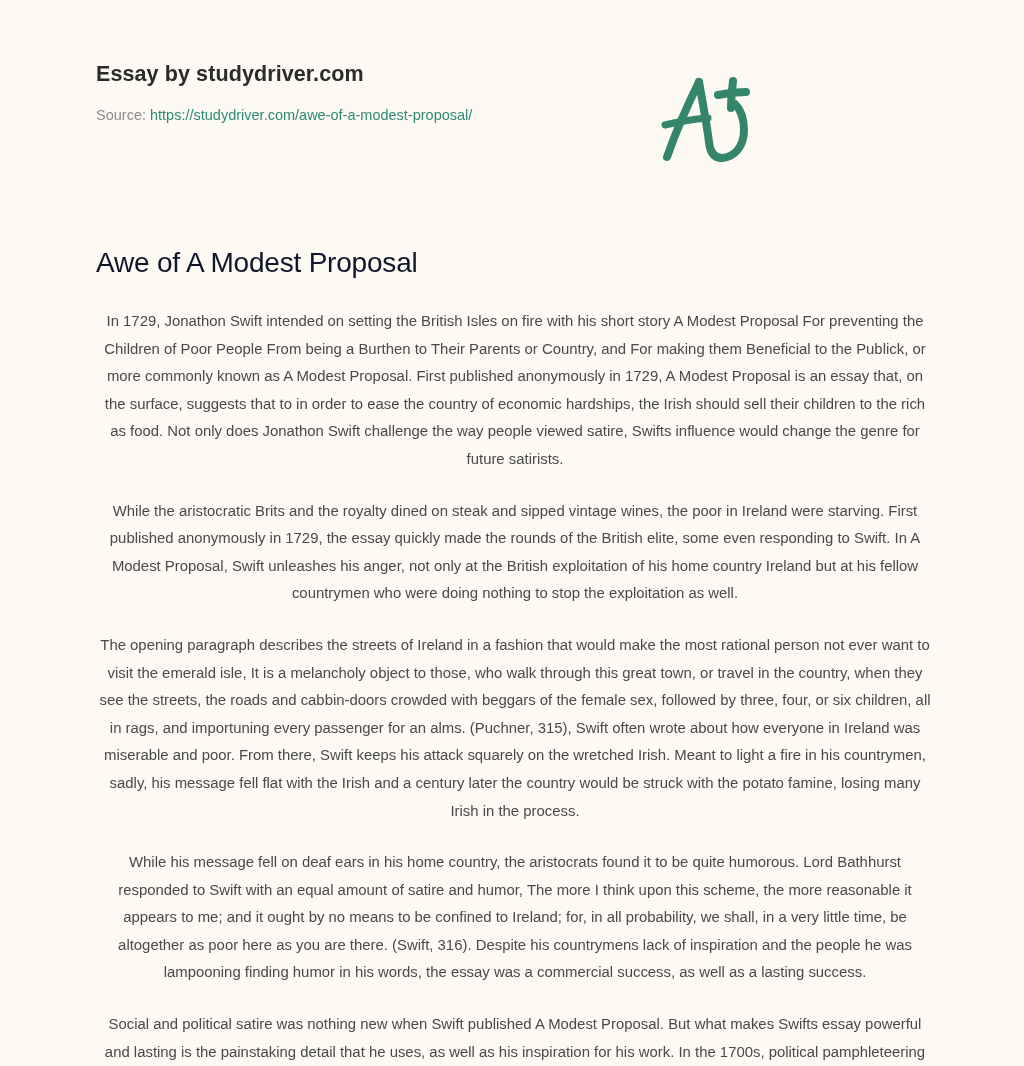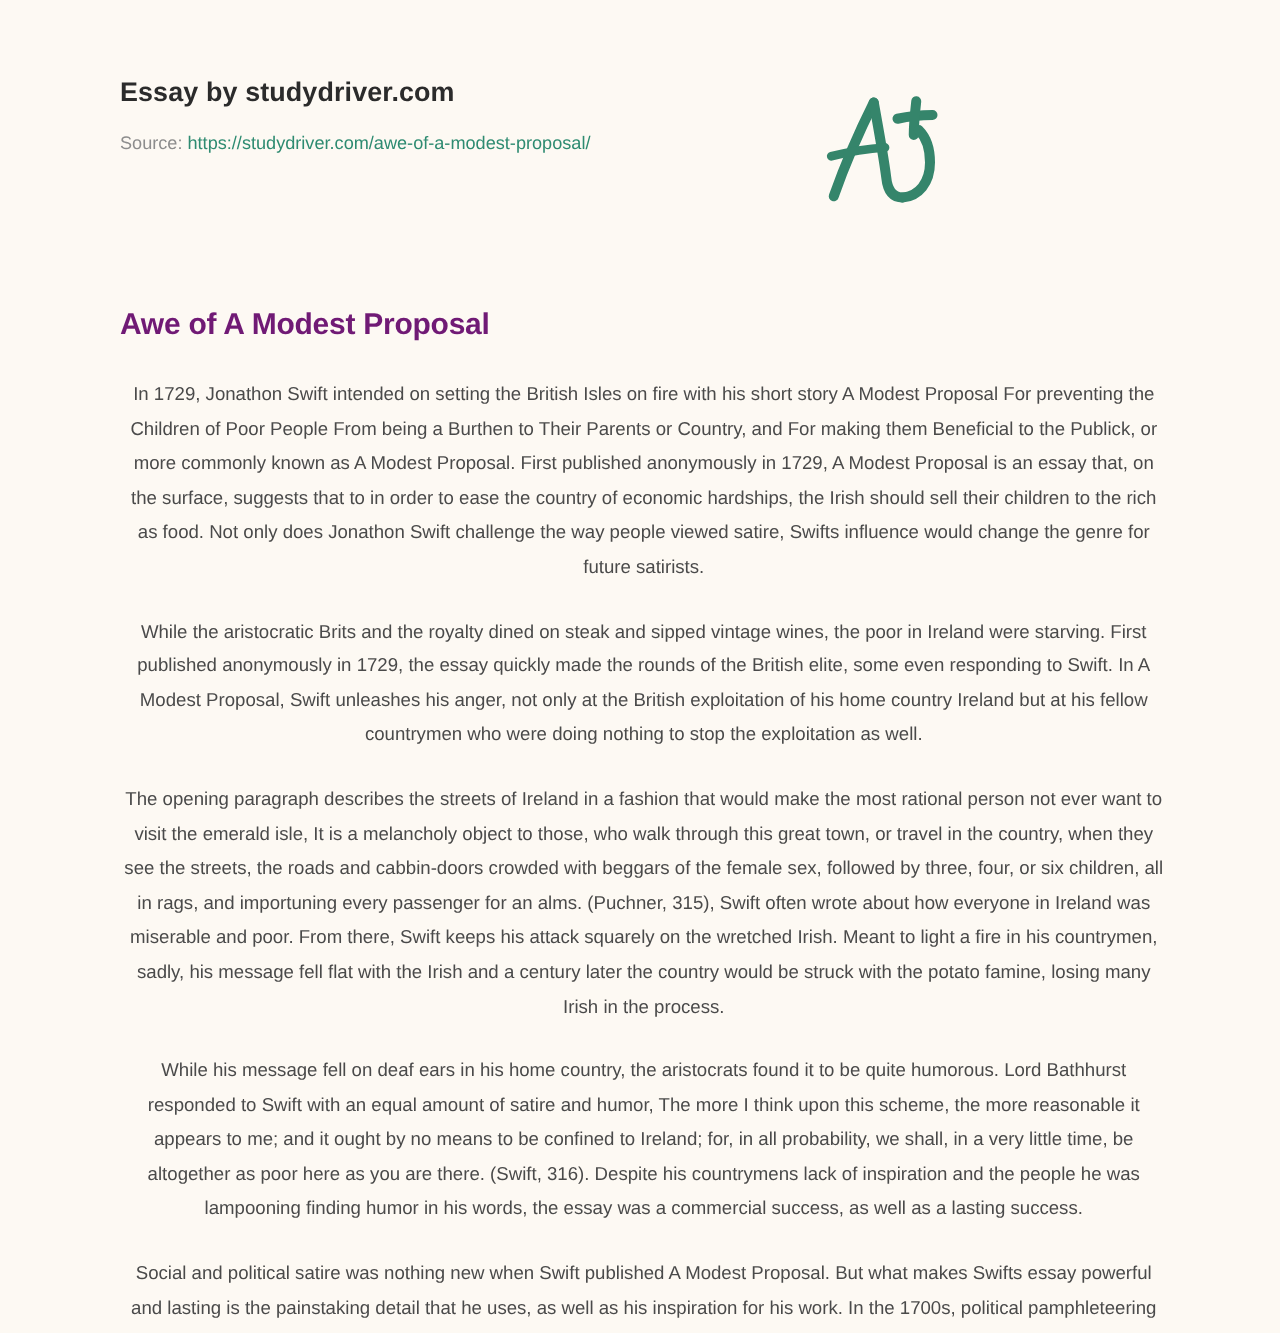--- a/index.html
+++ b/index.html
@@ -73,23 +73,23 @@
   }
 
   
   .article {
     position: absolute;
     left: 96px;
     top: 245px;
     width: 838px;
   }
   .article-title {
-    font-size: 24px;
-    font-weight: bold;
-    color: #701a75;
+    font-size: 28px;
+    font-weight: normal;
+    color: #0f172a;
     line-height: 1.25;
     margin: 0 0 28px 0;
     letter-spacing: -0.2px;
   }
   .article-body p {
     font-size: 14.9px;
     line-height: 27.6px;
     color: #4A4A4A;
     margin: 0 0 24px 0;
     text-align: center;

